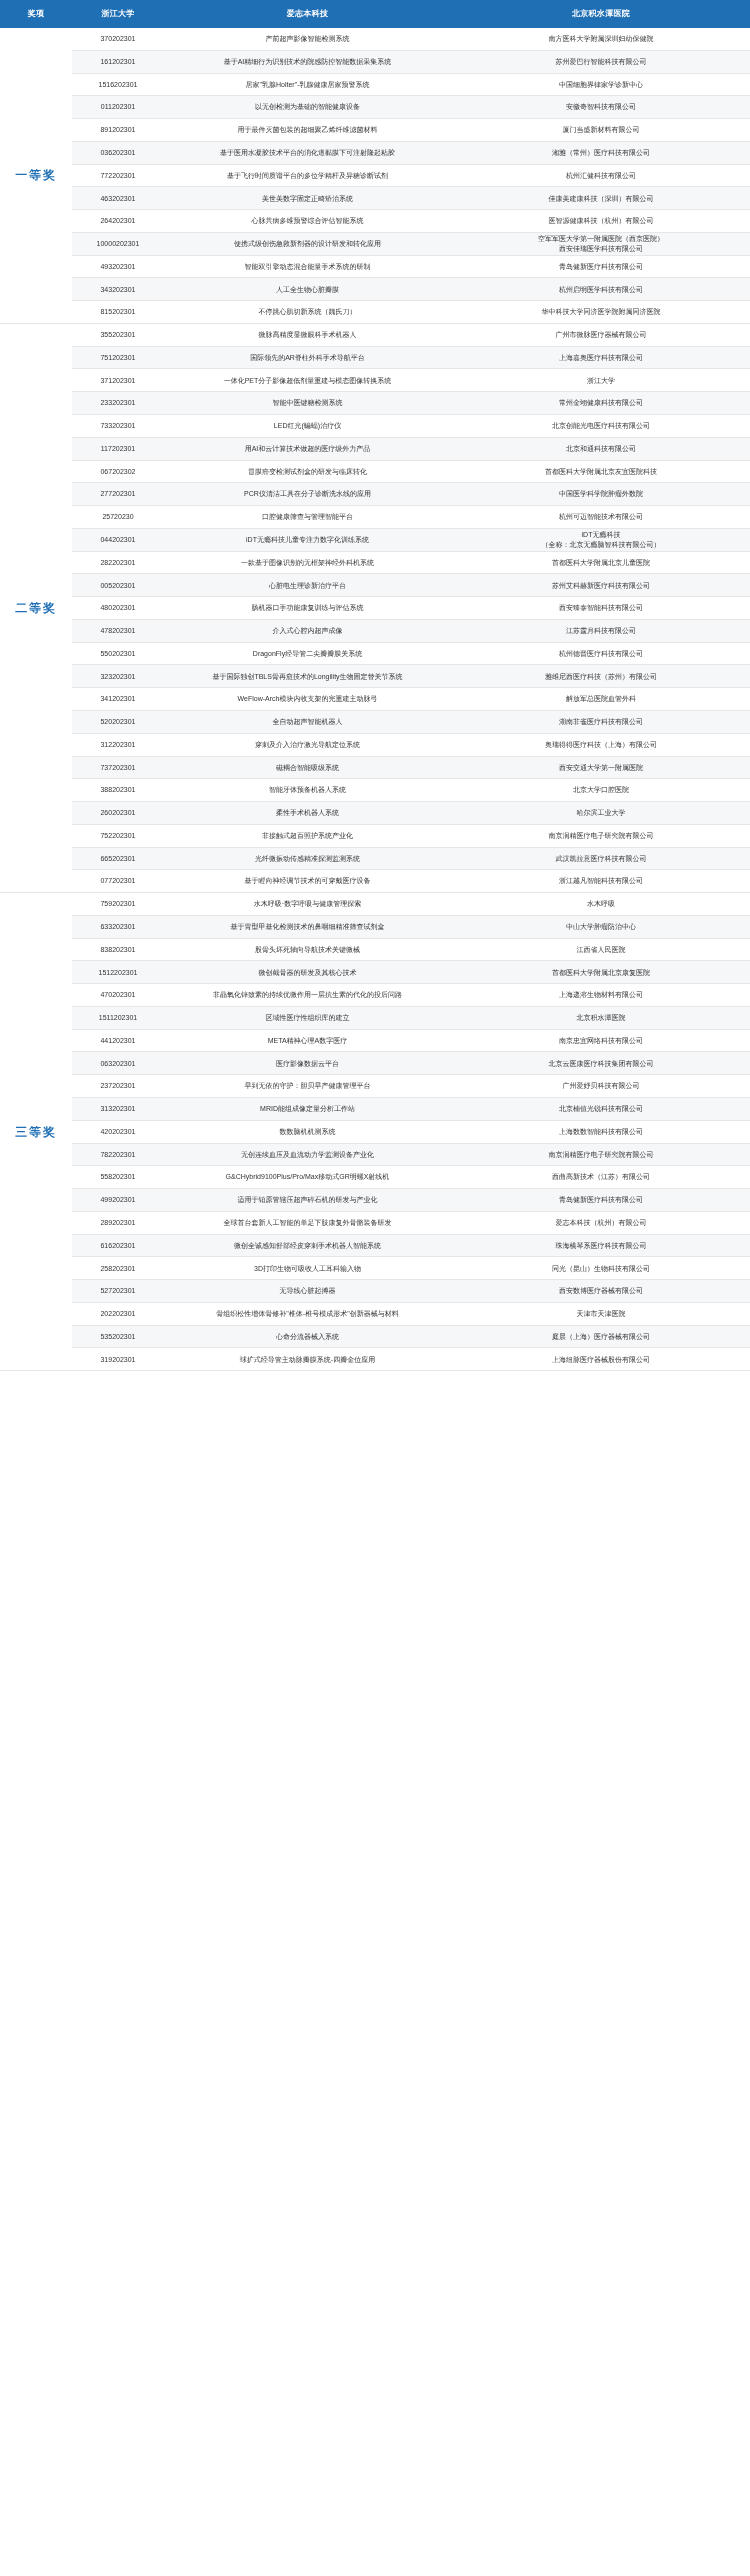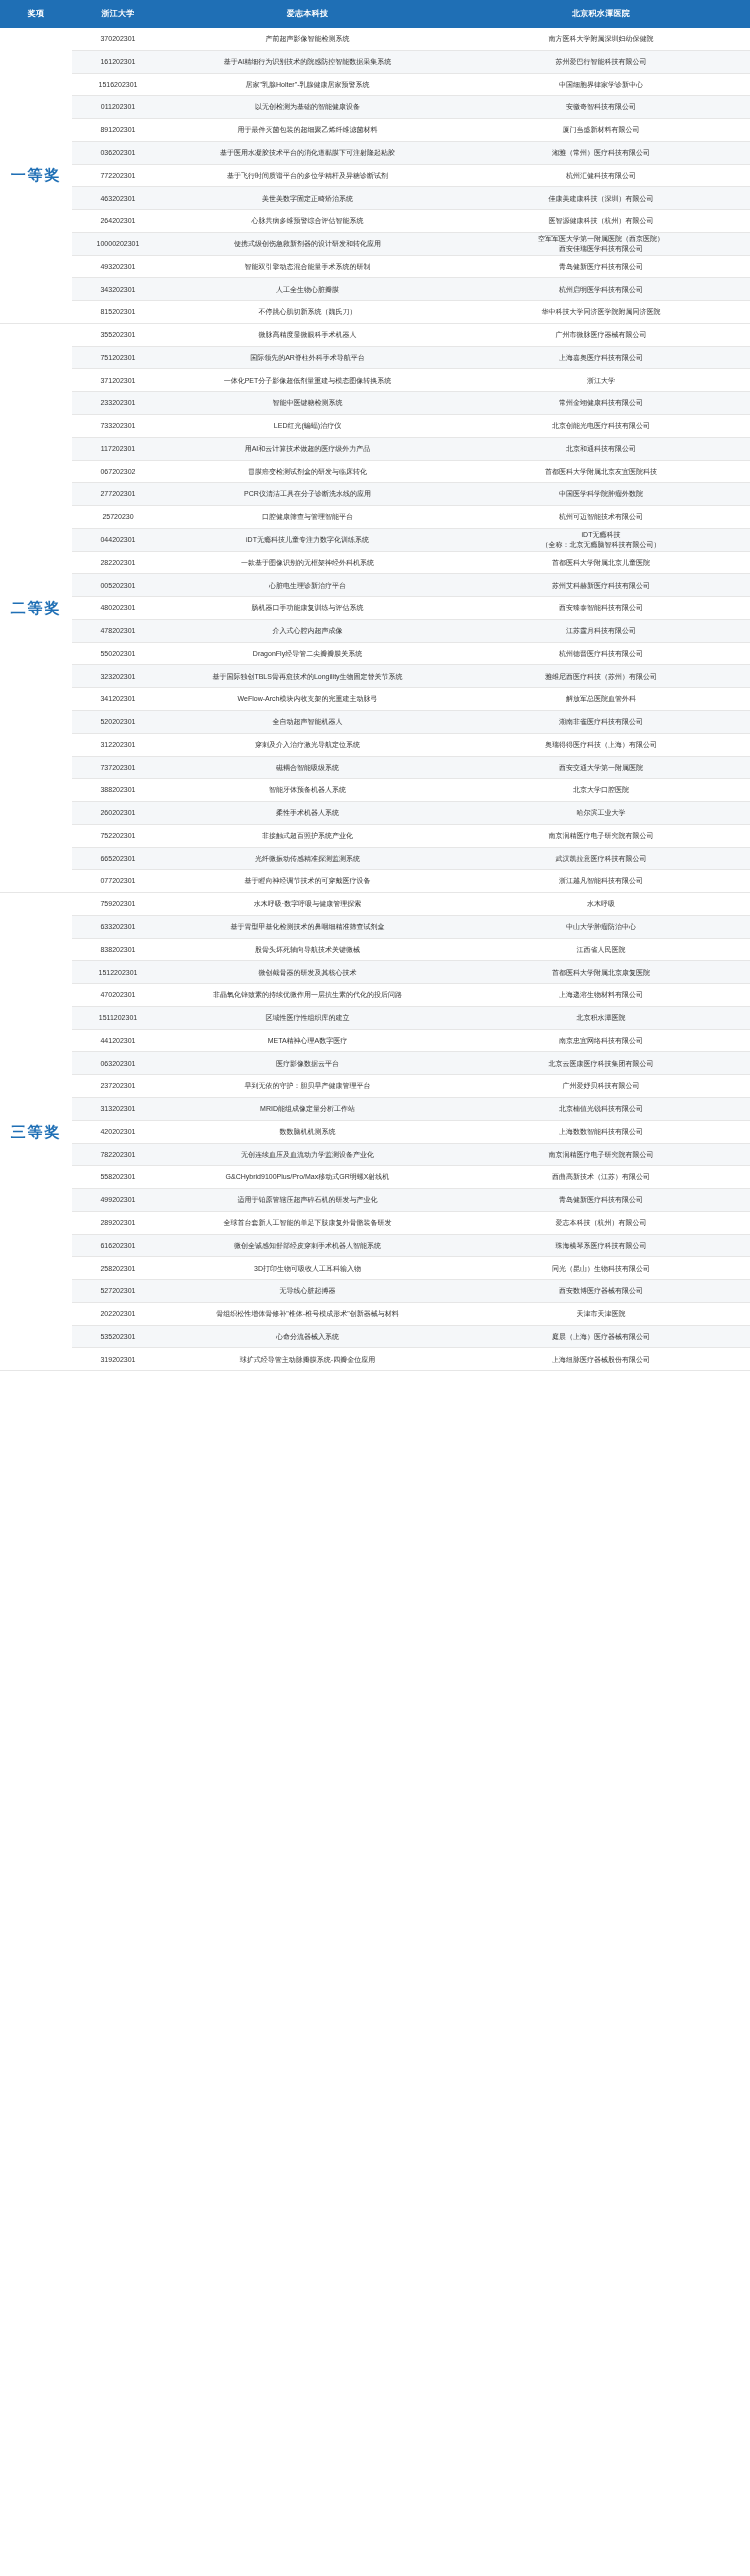--- a/index.html
+++ b/index.html
@@ -54,21 +54,21 @@
   tbody td.pname {
     text-align: center;
   }
   tbody td.org {
     text-align: center;
   }
   tbody tr.alt td {
     background: #f5f7f9;
   }
   td.award-cell {
-    font-size: 15px;
+    font-size: 12px;
     font-weight: bold;
     color: #1f6fb5;
     letter-spacing: 1.8px;
     vertical-align: middle;
     text-align: center;
     border-bottom: 0.6px solid #e6e6e6;
     background: #ffffff;
   }
 </style>
 </head>

